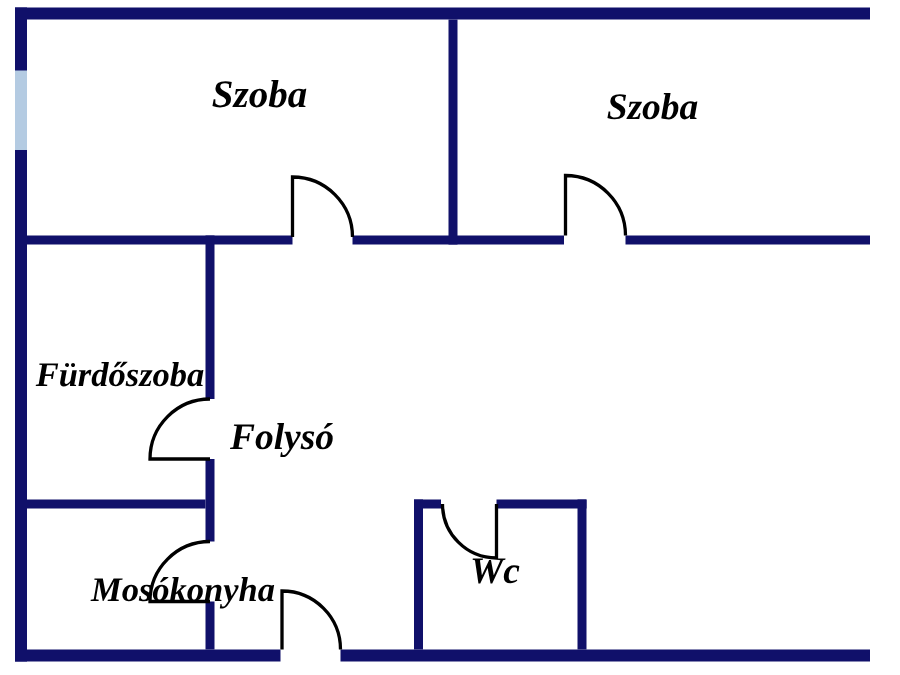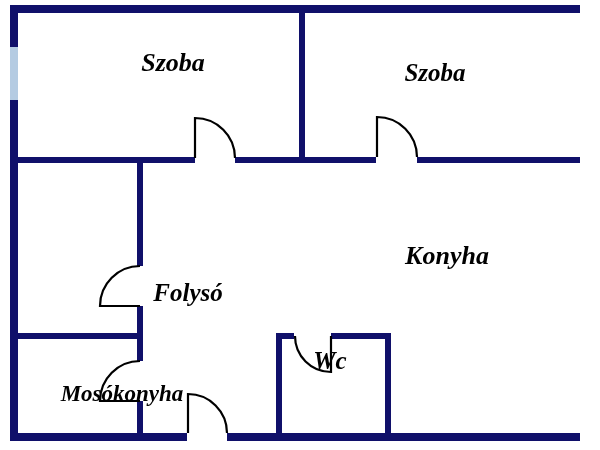--- a/index.html
+++ b/index.html
@@ -48,21 +48,21 @@
     color: var(--label, #000000);
     white-space: nowrap;
     line-height: 1;
   }
   .lbl-szoba-left  { left: 173px; top: 63px;  font-size: 26px; }
   .lbl-szoba-right { left: 435px; top: 72px;  font-size: 25px; }
   .lbl-furdoszoba  { left: 80px;  top: 250px; font-size: 23px; }
   .lbl-folyso      { left: 188px; top: 292px; font-size: 25px; text-align: center; }
   .lbl-konyha      { left: 447px; top: 256px; font-size: 26px; }
   .lbl-mosokonyha  { left: 76px;  top: 393px; font-size: 23px; margin-left: 46px; }
-  .lbl-wc          { left: 330px; top: 360px; font-size: 25px; }
+  .lbl-wc          { left: 330px; top: 381px; font-size: 25px; }
 </style>
 </head>
 <body>
 
 <div class="plan">
 
   <div class="w" style="left:10px;  top:5px;   width:581px; height:8px;"></div>
   <div class="w" style="left:10px;  top:5px;   width:8px;   height:436px;"></div>
   <div class="w" style="left:583px; top:5px;   width:8px;   height:436px;"></div>
   <div class="w" style="left:10px;  top:433px; width:177px; height:8px;"></div>
@@ -89,18 +89,18 @@
     <path d="M195,158 L195,118 A40 40 0 0 1 235,158"></path>
     <path d="M377,157 L377,117 A40 40 0 0 1 417,157"></path>
     <path d="M140,306 L100,306 A40 40 0 0 1 140,266"></path>
     <path d="M140,401 L100,401 A40 40 0 0 1 140,361"></path>
     <path d="M188,433 L188,394 A39 39 0 0 1 227,433"></path>
     <path d="M331,336 L331,372 A36 36 0 0 1 295,336"></path>
   </svg>
 
   <span class="lbl lbl-szoba-left">Szoba</span>
   <span class="lbl lbl-szoba-right">Szoba</span>
+  <span class="lbl lbl-furdoszoba">Fürdőszoba</span>
   <span class="lbl lbl-folyso">Folysó</span>
-  <span class="lbl lbl-konyha">Konyha</span>
   <span class="lbl lbl-mosokonyha">Mosókonyha</span>
   <span class="lbl lbl-wc">Wc</span>
 
 </div>
 
 </body></html>

